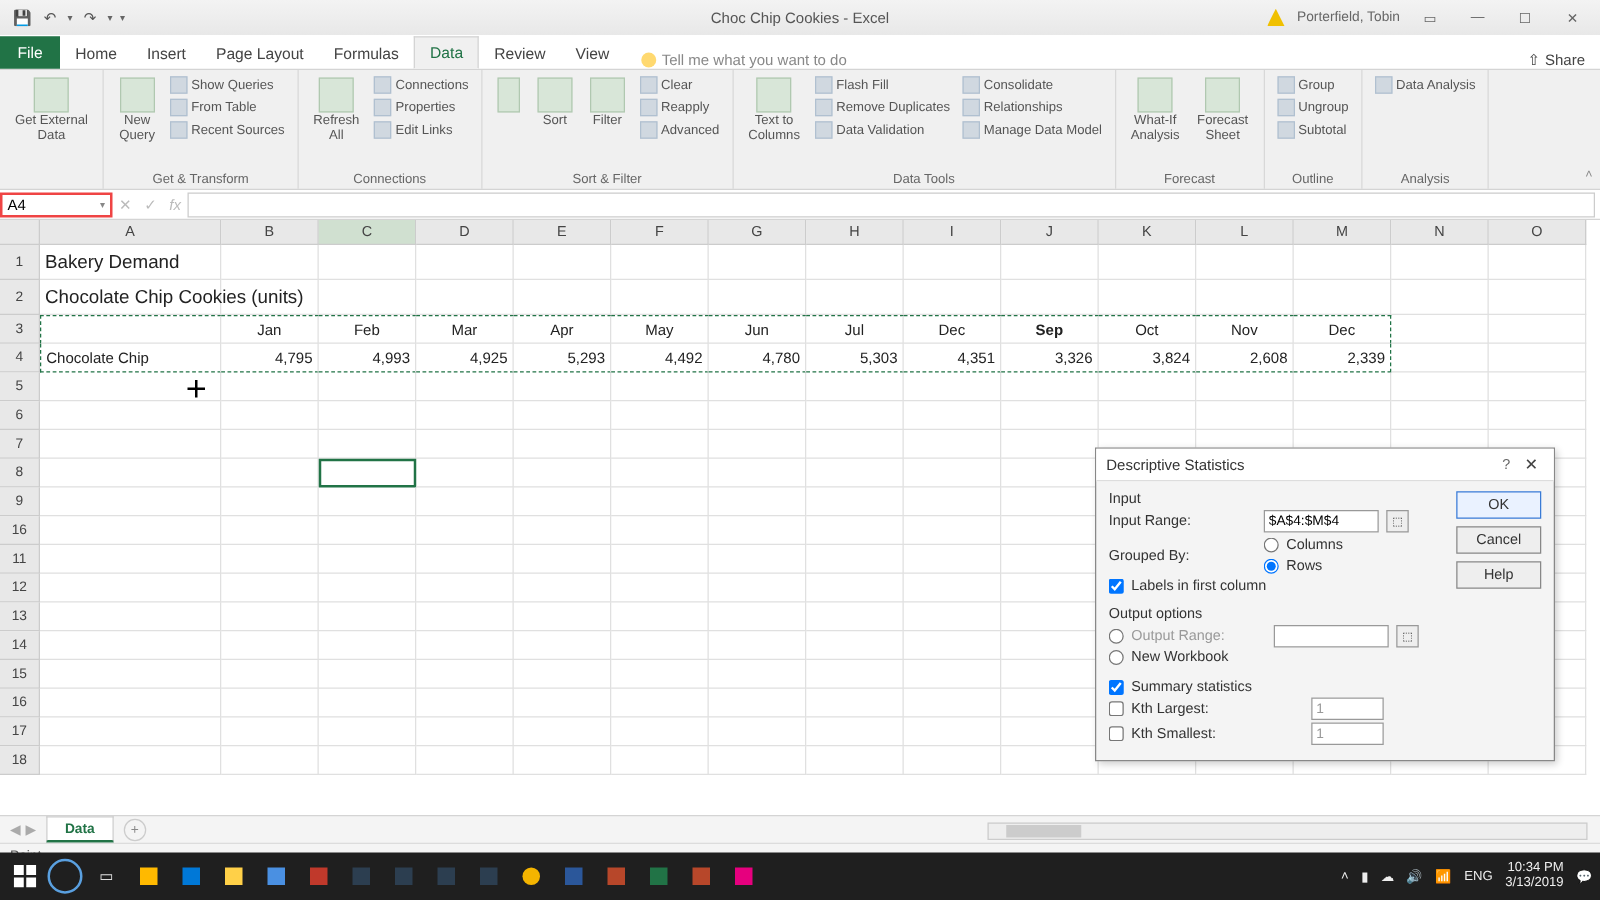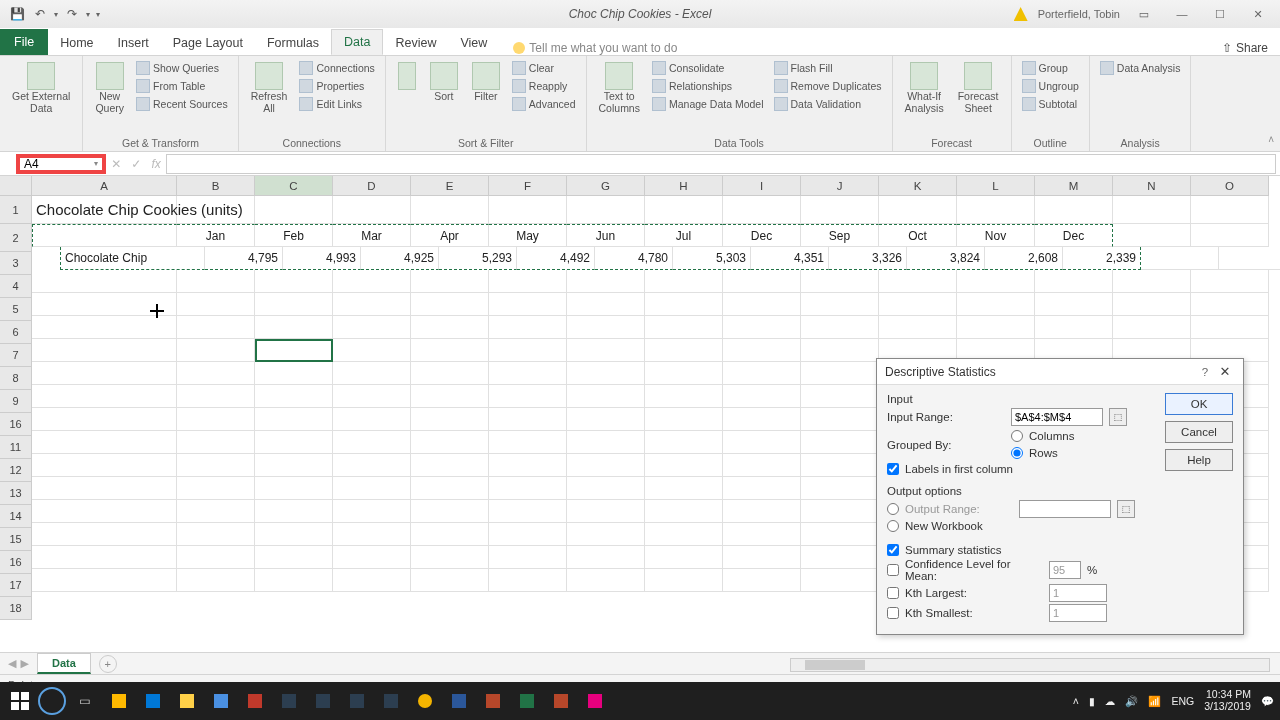--- a/index.html
+++ b/index.html
@@ -3,21 +3,21 @@
 <meta charset="utf-8">
 <style>
 * { box-sizing: border-box; margin: 0; padding: 0; font-family: "Segoe UI", Arial, sans-serif; }
 body { background: #fff; width: 1280px; height: 720px; overflow: hidden; position: relative; }
 
 
 .titlebar { height: 28px; background: linear-gradient(#f3f3f3,#e8e8e8); display: flex; align-items: center; font-size: 12px; color: #333; position: relative; }
 .qat { display: flex; align-items: center; gap: 6px; padding-left: 10px; }
 .qat-icon { width: 16px; height: 16px; display: inline-flex; align-items: center; justify-content: center; color: #555; font-size: 12px; }
 .qat-arrow { font-size: 8px; color: #666; }
-.title-center { position: absolute; left: 50%; transform: translateX(-50%); color: #555; font-style: italic; }
+.title-center { position: absolute; left: 50%; transform: translateX(-50%); color: #555; }
 .title-right { margin-left: auto; display: flex; align-items: center; gap: 10px; padding-right: 8px; }
 .warn-icon { width: 14px; height: 14px; background: #f0c000; clip-path: polygon(50% 0,100% 100%,0 100%); display: inline-block; position: relative; }
 .user-name { font-size: 11px; color: #666; }
 .win-btn { width: 28px; height: 20px; display: inline-flex; align-items: center; justify-content: center; font-size: 11px; color: #666; }
 
 
 .ribbon-tabs { height: 28px; background: #fff; display: flex; align-items: flex-end; border-bottom: 1px solid #d4d4d4; font-size: 12.5px; }
 .rtab { padding: 5px 12px; color: #444; cursor: pointer; }
 .rtab.file { background: #217346; color: #fff; padding: 6px 14px; }
 .rtab.active { background: #f0f0f0; border: 1px solid #d4d4d4; border-bottom: 1px solid #f0f0f0; color: #217346; }
@@ -33,21 +33,21 @@
 .big-btn { display: flex; flex-direction: column; align-items: center; gap: 1px; padding: 2px 4px; }
 .big-icon { width: 28px; height: 28px; background: #d8e6d8; border: 1px solid #b0c8b0; }
 .big-btn span { font-size: 10.5px; line-height: 1.1; text-align: center; }
 .stack { display: flex; flex-direction: column; gap: 2px; }
 .small-btn { display: flex; align-items: center; gap: 3px; font-size: 10.5px; white-space: nowrap; padding: 1px 2px; }
 .small-icon { width: 14px; height: 14px; background: #d0d8e0; border: 1px solid #b0c0d0; }
 .collapse-caret { position: absolute; right: 6px; bottom: 6px; font-size: 10px; color: #888; }
 
 
 .fbar-row { height: 24px; display: flex; align-items: center; border-bottom: 1px solid #d4d4d4; background: #fff; }
-.name-box { width: 90px; height: 20px; border: 4px solid #ef4444; margin-left: 16px; display: flex; align-items: center; padding: 0 4px; font-size: 12px; }
+.name-box { width: 90px; height: 20px; border: 2px solid #ef4444; margin-left: 0; display: flex; align-items: center; padding: 0 4px; font-size: 12px; }
 .name-drop { font-size: 8px; color: #888; margin-left: auto; }
 .fbar-icons { width: 60px; display: flex; gap: 10px; justify-content: center; color: #bbb; font-size: 12px; }
 .fx { font-style: italic; }
 .formula-input { flex: 1; height: 20px; border: 1px solid #ccc; margin-right: 4px; padding: 0 4px; font-size: 12px; }
 
 
 .grid-wrap { position: relative; height: 476px; overflow: hidden; background: #fff; }
 .corner { position: absolute; left: 0; top: 0; width: 32px; height: 20px; background: #e8e8e8; border-right: 1px solid #ccc; border-bottom: 1px solid #ccc; }
 .col-headers { position: absolute; left: 32px; top: 0; height: 20px; display: flex; }
 .col-h { height: 20px; border-right: 1px solid #ccc; border-bottom: 1px solid #ccc; background: #e8e8e8; display: flex; align-items: center; justify-content: center; font-size: 11.5px; color: #444; }
@@ -245,43 +245,43 @@
   <div class="rgroup">
     <div class="rgroup-body">
       <div class="big-btn">
           <div class="big-icon"></div>
           <span style="white-space:pre">Text to
 Columns</span>
         </div>
       <div class="stack">
         <div class="small-btn">
             <div class="small-icon"></div>
+            <span>Flash Fill</span>
+          </div>
+        <div class="small-btn">
+            <div class="small-icon"></div>
+            <span>Remove Duplicates</span>
+          </div>
+        <div class="small-btn">
+            <div class="small-icon"></div>
+            <span>Data Validation</span>
+          </div>
+      </div>
+      <div class="stack">
+        <div class="small-btn">
+            <div class="small-icon"></div>
             <span>Consolidate</span>
           </div>
         <div class="small-btn">
             <div class="small-icon"></div>
             <span>Relationships</span>
           </div>
         <div class="small-btn">
             <div class="small-icon"></div>
             <span>Manage Data Model</span>
-          </div>
-      </div>
-      <div class="stack">
-        <div class="small-btn">
-            <div class="small-icon"></div>
-            <span>Flash Fill</span>
-          </div>
-        <div class="small-btn">
-            <div class="small-icon"></div>
-            <span>Remove Duplicates</span>
-          </div>
-        <div class="small-btn">
-            <div class="small-icon"></div>
-            <span>Data Validation</span>
           </div>
       </div>
     </div>
     <div class="rgroup-label">Data Tools</div>
   </div>
   <div class="rgroup">
     <div class="rgroup-body">
       <div class="big-btn">
           <div class="big-icon"></div>
           <span style="white-space:pre">What-If
@@ -373,20 +373,37 @@
       <div class="row-h">12</div>
       <div class="row-h">13</div>
       <div class="row-h">14</div>
       <div class="row-h">15</div>
       <div class="row-h">16</div>
       <div class="row-h">17</div>
       <div class="row-h">18</div>
     </div>
   <div class="cells" id="cells">
       <div class="cell-row big">
+        <div class="cell bold-big" style="width: 145px;">Bakery Demand</div>
+        <div class="cell" style="width: 78px;"></div>
+        <div class="cell" style="width: 78px;"></div>
+        <div class="cell" style="width: 78px;"></div>
+        <div class="cell" style="width: 78px;"></div>
+        <div class="cell" style="width: 78px;"></div>
+        <div class="cell" style="width: 78px;"></div>
+        <div class="cell" style="width: 78px;"></div>
+        <div class="cell" style="width: 78px;"></div>
+        <div class="cell" style="width: 78px;"></div>
+        <div class="cell" style="width: 78px;"></div>
+        <div class="cell" style="width: 78px;"></div>
+        <div class="cell" style="width: 78px;"></div>
+        <div class="cell" style="width: 78px;"></div>
+        <div class="cell" style="width: 78px;"></div>
+      </div>
+      <div class="cell-row big">
         <div class="cell bold-big" style="width: 145px;">Chocolate Chip Cookies (units)</div>
         <div class="cell" style="width: 78px;"></div>
         <div class="cell" style="width: 78px;"></div>
         <div class="cell" style="width: 78px;"></div>
         <div class="cell" style="width: 78px;"></div>
         <div class="cell" style="width: 78px;"></div>
         <div class="cell" style="width: 78px;"></div>
         <div class="cell" style="width: 78px;"></div>
         <div class="cell" style="width: 78px;"></div>
         <div class="cell" style="width: 78px;"></div>
@@ -399,29 +416,29 @@
       <div class="cell-row">
         <div class="cell" style="width: 145px; border-top: 1.5px dashed rgb(33, 115, 70); border-left: 1.5px dashed rgb(33, 115, 70);"></div>
         <div class="cell c" style="width: 78px; border-top: 1.5px dashed rgb(33, 115, 70);">Jan</div>
         <div class="cell c" style="width: 78px; border-top: 1.5px dashed rgb(33, 115, 70);">Feb</div>
         <div class="cell c" style="width: 78px; border-top: 1.5px dashed rgb(33, 115, 70);">Mar</div>
         <div class="cell c" style="width: 78px; border-top: 1.5px dashed rgb(33, 115, 70);">Apr</div>
         <div class="cell c" style="width: 78px; border-top: 1.5px dashed rgb(33, 115, 70);">May</div>
         <div class="cell c" style="width: 78px; border-top: 1.5px dashed rgb(33, 115, 70);">Jun</div>
         <div class="cell c" style="width: 78px; border-top: 1.5px dashed rgb(33, 115, 70);">Jul</div>
         <div class="cell c" style="width: 78px; border-top: 1.5px dashed rgb(33, 115, 70);">Dec</div>
-        <div class="cell c" style="width: 78px; border-top: 1.5px dashed rgb(33, 115, 70);">Sep</div>
+        <div class="cell c" style="width: 78px; border-top: 1.5px dashed rgb(33, 115, 70); font-weight: bold;">Sep</div>
         <div class="cell c" style="width: 78px; border-top: 1.5px dashed rgb(33, 115, 70);">Oct</div>
         <div class="cell c" style="width: 78px; border-top: 1.5px dashed rgb(33, 115, 70);">Nov</div>
         <div class="cell c" style="width: 78px; border-top: 1.5px dashed rgb(33, 115, 70); border-right: 1.5px dashed rgb(33, 115, 70);">Dec</div>
         <div class="cell" style="width: 78px;"></div>
         <div class="cell" style="width: 78px;"></div>
       </div>
       <div class="cell-row">
-        <div class="cell" style="width: 145px; border-bottom: 1.5px dashed rgb(33, 115, 70); border-left: 1.5px dashed rgb(33, 115, 70); margin-left: 28px;">Chocolate Chip</div>
+        <div class="cell" style="width: 145px; border-bottom: 1.5px dashed rgb(33, 115, 70); border-left: 1.5px dashed rgb(33, 115, 70);">Chocolate Chip</div>
         <div class="cell r" style="width: 78px; border-bottom: 1.5px dashed rgb(33, 115, 70);">4,795</div>
         <div class="cell r" style="width: 78px; border-bottom: 1.5px dashed rgb(33, 115, 70);">4,993</div>
         <div class="cell r" style="width: 78px; border-bottom: 1.5px dashed rgb(33, 115, 70);">4,925</div>
         <div class="cell r" style="width: 78px; border-bottom: 1.5px dashed rgb(33, 115, 70);">5,293</div>
         <div class="cell r" style="width: 78px; border-bottom: 1.5px dashed rgb(33, 115, 70);">4,492</div>
         <div class="cell r" style="width: 78px; border-bottom: 1.5px dashed rgb(33, 115, 70);">4,780</div>
         <div class="cell r" style="width: 78px; border-bottom: 1.5px dashed rgb(33, 115, 70);">5,303</div>
         <div class="cell r" style="width: 78px; border-bottom: 1.5px dashed rgb(33, 115, 70);">4,351</div>
         <div class="cell r" style="width: 78px; border-bottom: 1.5px dashed rgb(33, 115, 70);">3,326</div>
         <div class="cell r" style="width: 78px; border-bottom: 1.5px dashed rgb(33, 115, 70);">3,824</div>
@@ -731,26 +748,20 @@
           <input type="radio" class="radio" style="">
           <span>New Workbook</span>
         </label>
       <div class="section-gap"></div>
       <label class="frow">
           <input type="checkbox" class="check" checked="" style="">
           <span>Summary statistics</span>
         </label>
       <div class="frow">
         <input type="checkbox" class="check" style="">
-        <label style="width:138px">Confidence Level for Mean:</label>
-        <input class="tinput disabled" style="width: 32px;" value="95">
-        <span>%</span>
-      </div>
-      <div class="frow">
-        <input type="checkbox" class="check" style="">
         <label style="width:138px">Kth Largest:</label>
         <input class="tinput disabled" style="width: 58px;" value="1">
       </div>
       <div class="frow">
         <input type="checkbox" class="check" style="">
         <label style="width:138px">Kth Smallest:</label>
         <input class="tinput disabled" style="width: 58px;" value="1">
       </div>
     </div>
     <div class="dlg-right">

